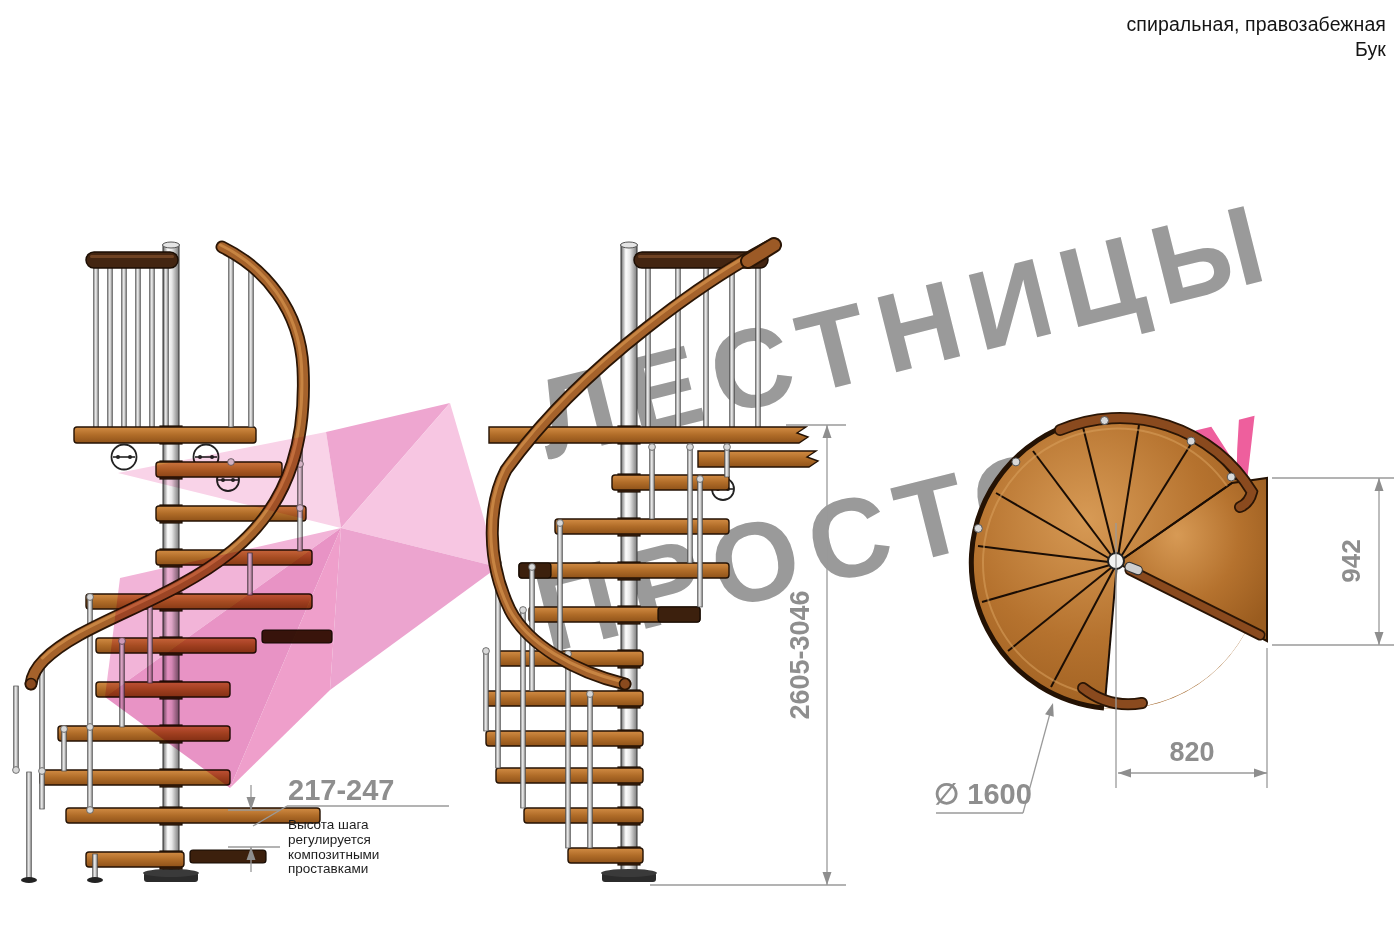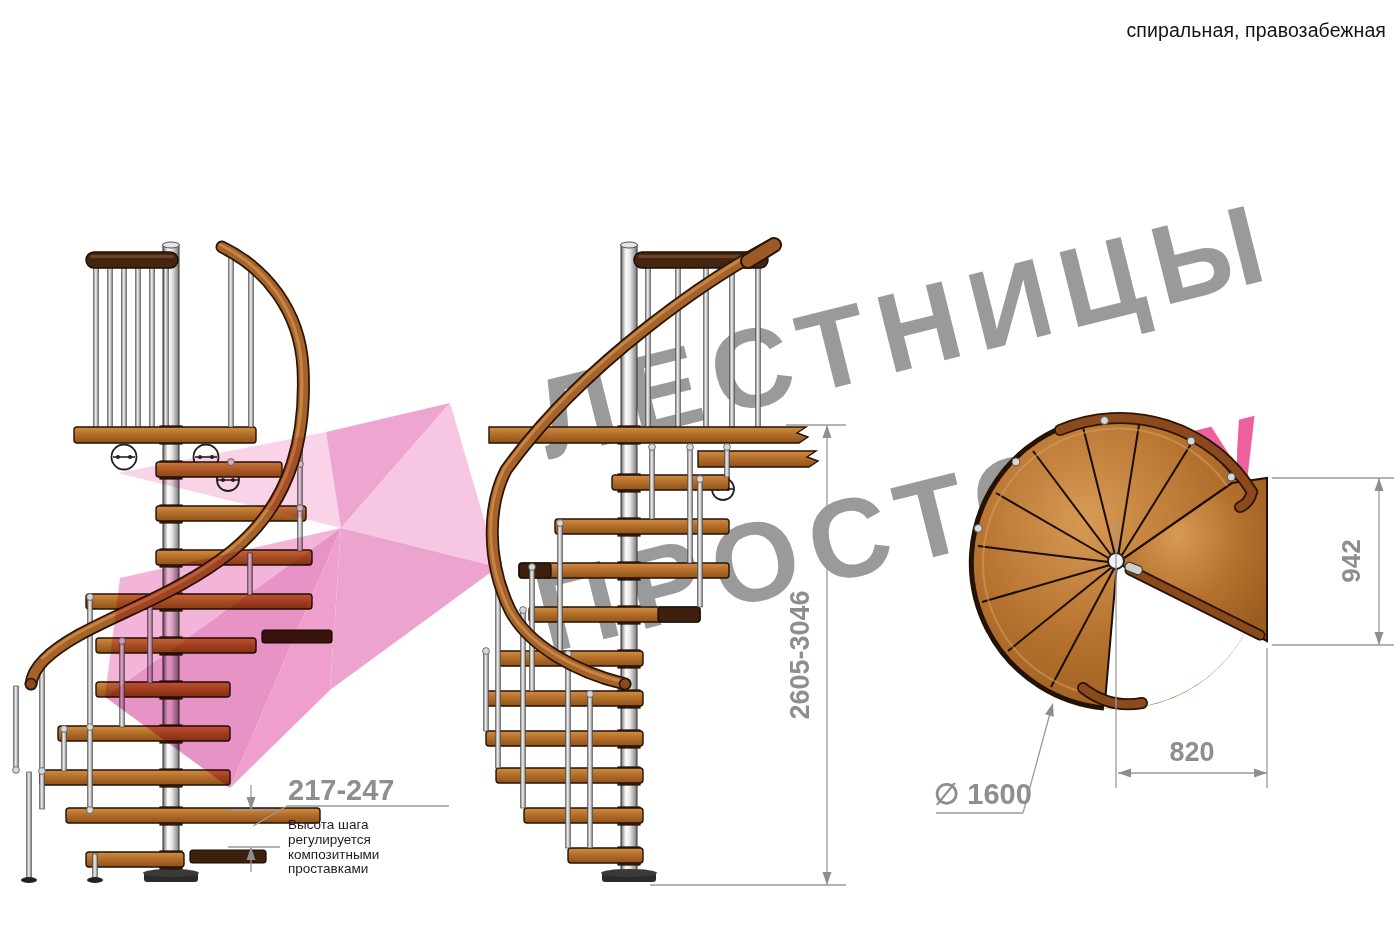--- a/index.html
+++ b/index.html
@@ -8,21 +8,21 @@
     --arrow-pink:#f2aed6; --dimension-gray:#8e8e8e; --note-black:#1d1d1d;
   }
   html,body{margin:0;padding:0;}
   body{
     width:1400px;height:951px;position:relative;overflow:hidden;background:#ffffff;
     font-family:"Liberation Sans", sans-serif;
   }
   .abs{position:absolute;}
   
   #header{
-    right:14px;top:18px;text-align:right;font-size:19.5px;line-height:25px;
+    right:14px;top:12px;text-align:right;font-size:19.5px;line-height:25px;
     color:#151515;letter-spacing:0.1px;
   }
   
   .wm-line{
     position:absolute;left:525px;white-space:nowrap;
     font-weight:700;font-size:112px;letter-spacing:13px;line-height:1;
     color:var(--watermark-gray);
     transform:rotate(-14deg);transform-origin:0 0;
     mix-blend-mode:multiply;
   }
@@ -386,13 +386,14 @@
   <g>
     <line class="dimline" x1="936" y1="813" x2="1023" y2="813"></line>
     <line class="dimline" x1="1023" y1="813" x2="1052" y2="706"></line>
     <polygon class="dimarrow" points="0,0 -4.5,13 4.5,13" transform="translate(1053,703) rotate(16)"></polygon>
     <text class="dimtext" x="934" y="804" font-size="29">∅ 1600</text>
   </g>
 </svg>
 
 <div id="header" class="abs" style="z-index:7;">
   <div>спиральная, правозабежная</div>
+  <div>Бук</div>
 </div>
 
 </body></html>

